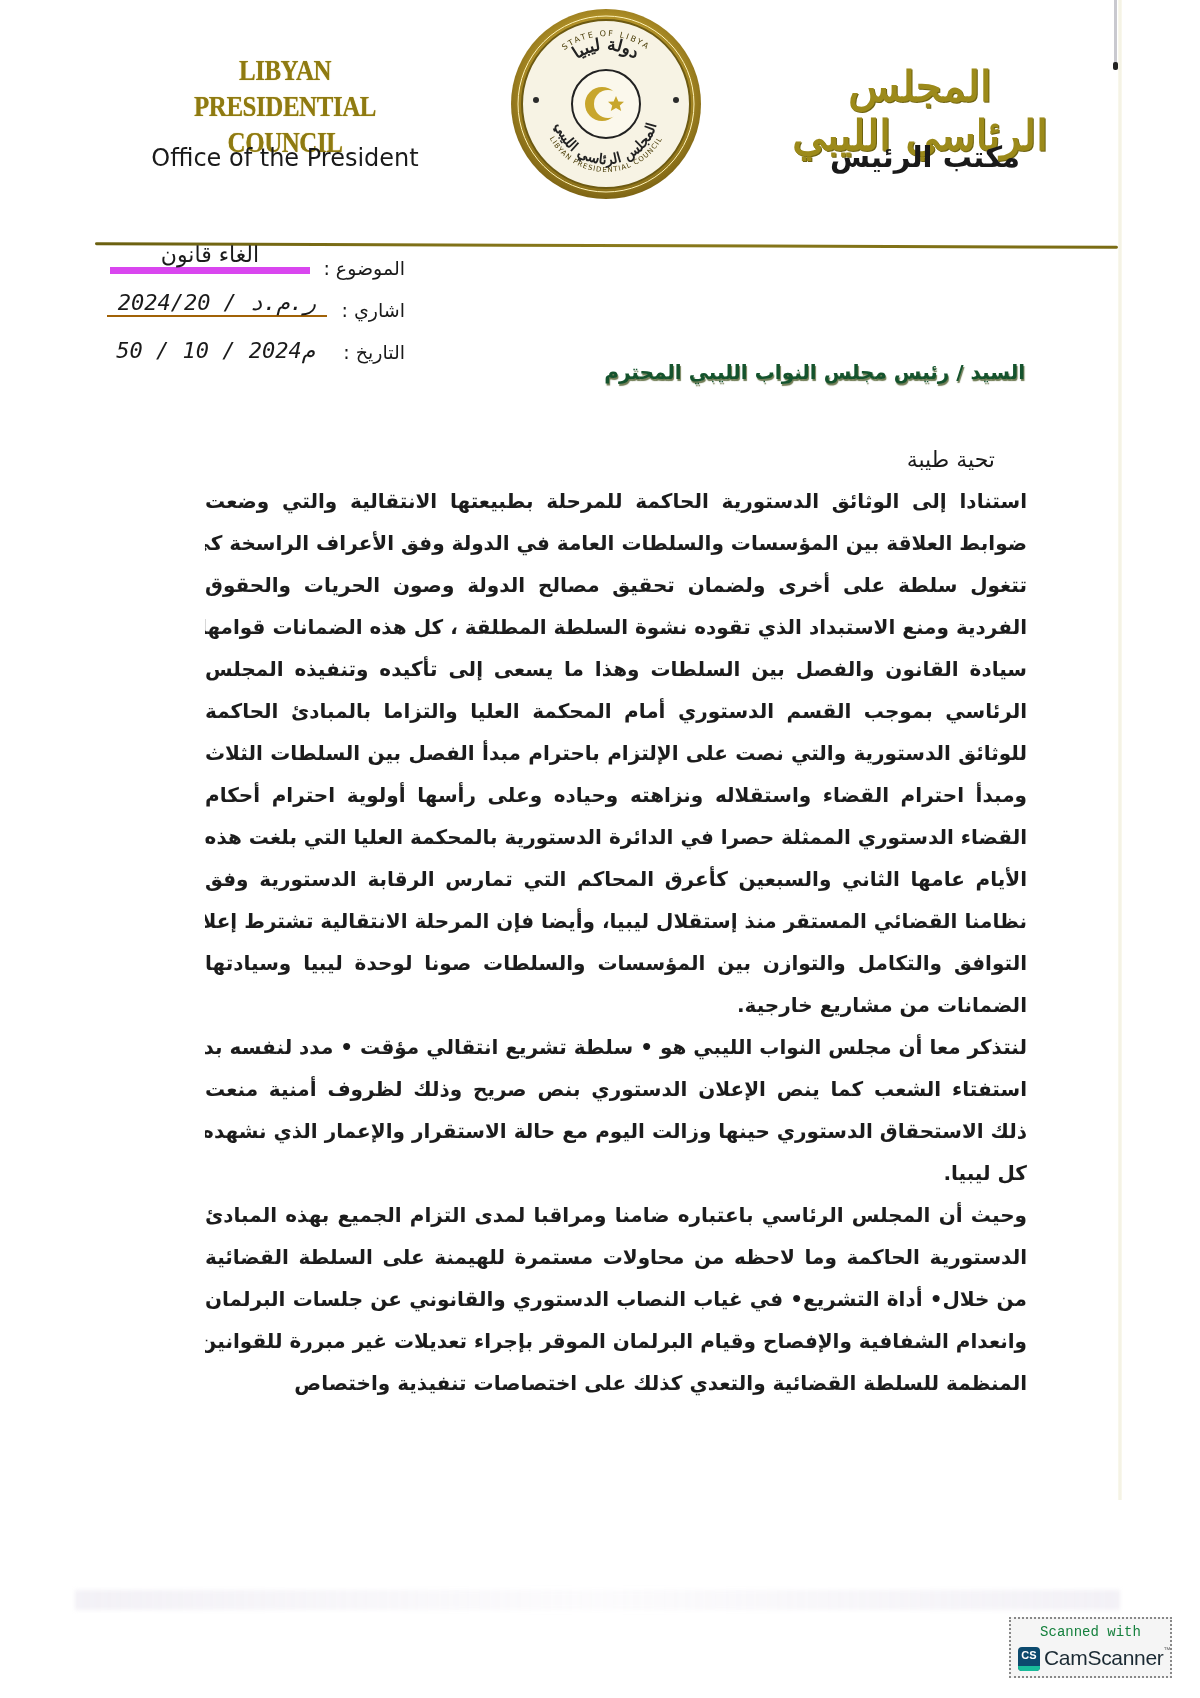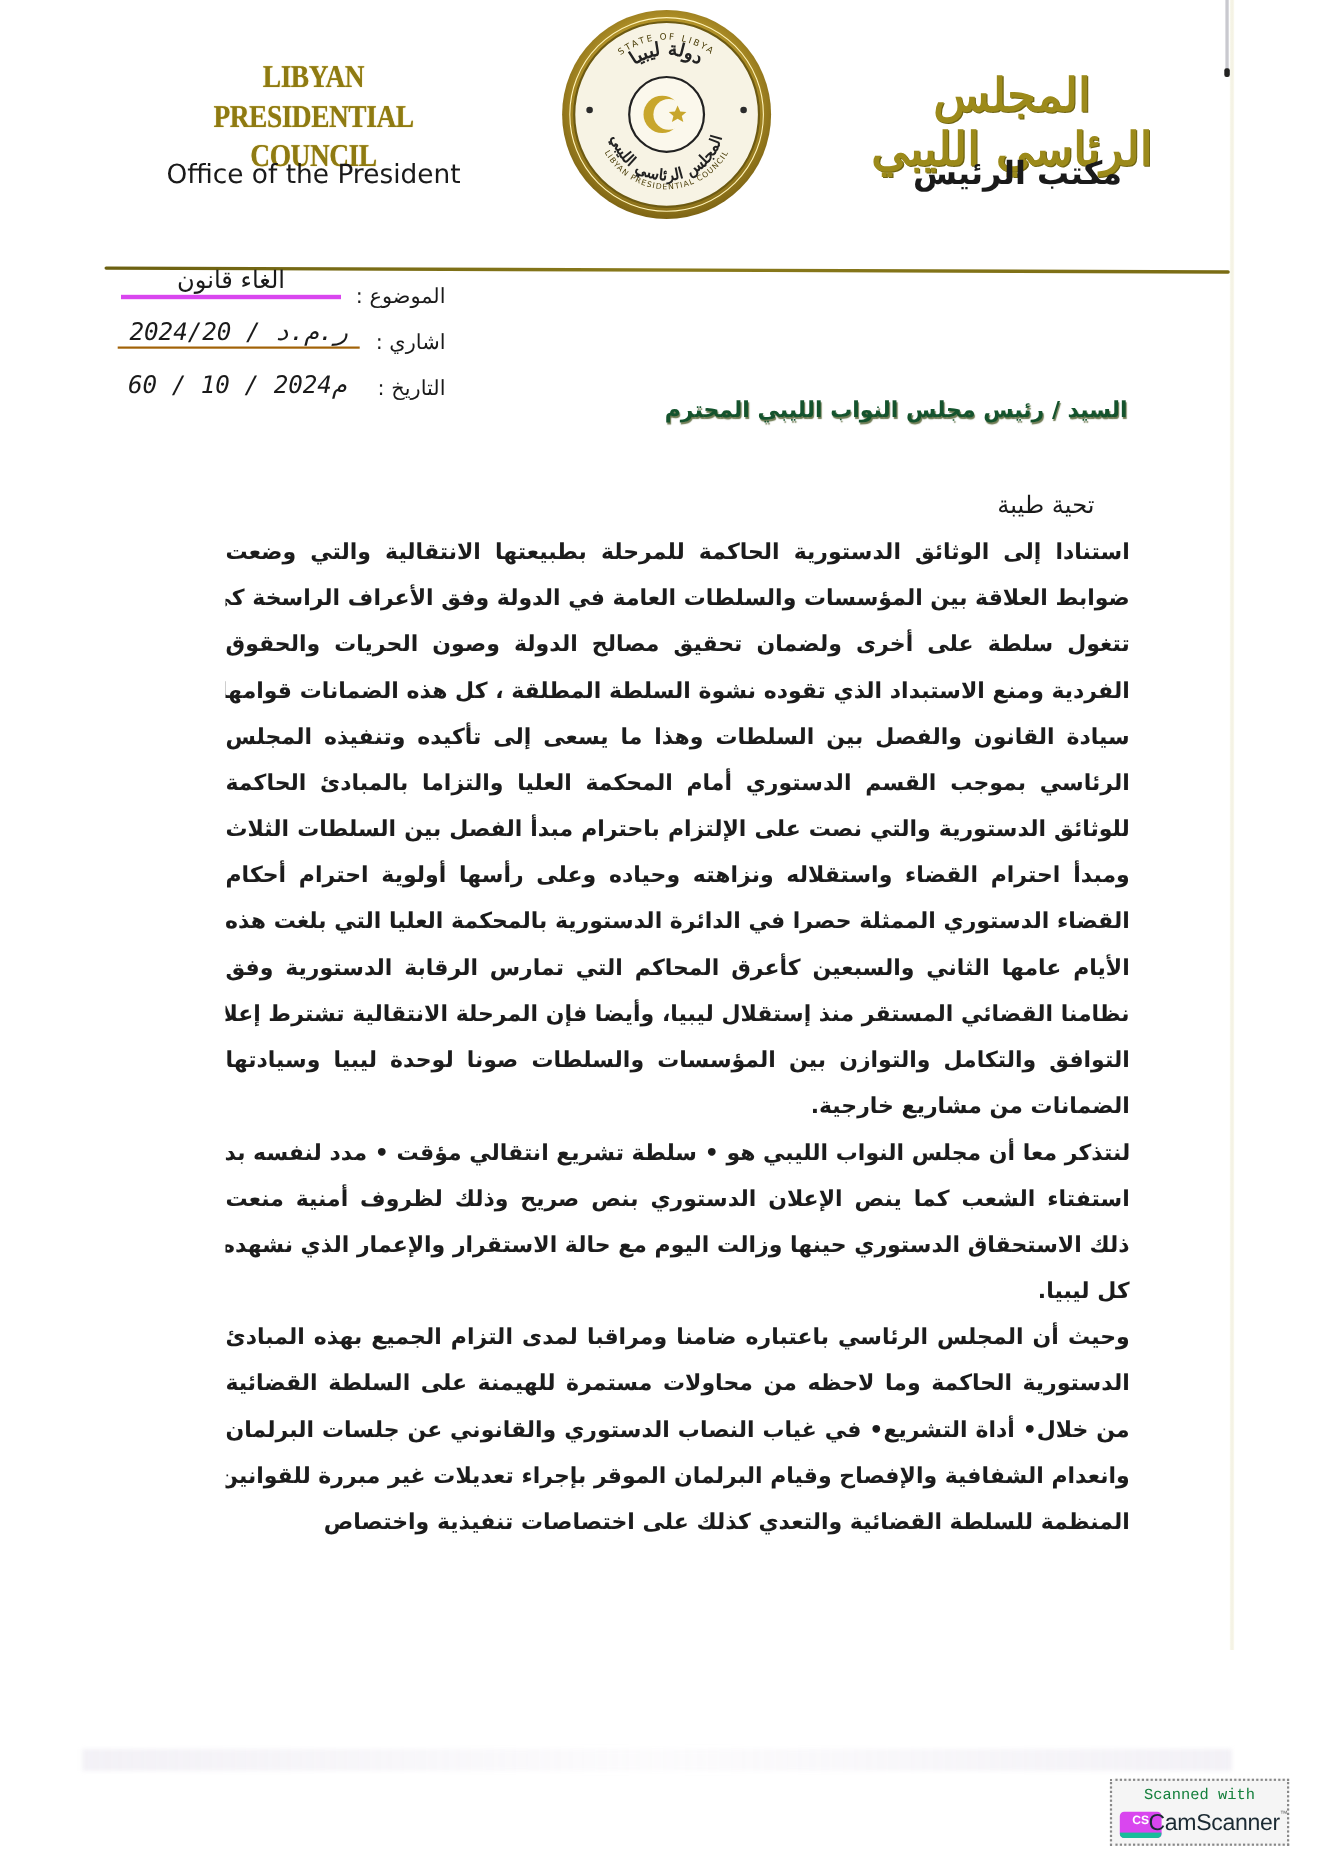--- a/index.html
+++ b/index.html
@@ -43,21 +43,21 @@
 
   
   .meta-row { position: absolute; direction: rtl; font-size: 20px; color: #1a1a1a; }
   .meta-label { font-family: "DejaVu Sans", sans-serif; font-size: 19px; }
   .meta-value {
     font-family: "DejaVu Sans Mono", monospace; font-style: italic; font-size: 22px; color: #1a1a1a;
   }
   .meta-subject { left: 100px; top: 256px; width: 305px; }
   .meta-subject .meta-value {
     position: absolute; right: 95px; top: -14px; width: 200px; text-align: center;
-    border-bottom: 4px solid #d946ef; font-style: normal; font-family: "DejaVu Serif", serif;
+    border-bottom: 7px solid #d946ef; font-style: normal; font-family: "DejaVu Serif", serif;
   }
   .meta-ref { left: 100px; top: 298px; width: 305px; }
   .meta-ref .meta-value {
     position: absolute; right: 78px; top: -8px; width: 220px; text-align: center;
     border-bottom: 2px solid #a16207; direction: ltr;
   }
   .meta-date { left: 100px; top: 340px; width: 305px; }
   .meta-date .meta-value { position: absolute; right: 90px; top: -2px; direction: ltr; letter-spacing: 2px; }
 
   .salutation {
@@ -87,22 +87,22 @@
   
   .badge {
     position: absolute; left: 1009px; top: 1617px; width: 163px; height: 61px;
     border: 2px dotted #888; background: #f5f5f5; box-sizing: border-box;
   }
   .badge-top {
     position: absolute; left: 0; top: 5px; width: 100%; text-align: center;
     font-family: Liberation Mono, monospace; font-size: 14px; color: #15803d;
   }
   .badge-logo {
-    position: absolute; left: 7px; top: 28px; width: 38px; height: 24px; border-radius: 4px;
-    background: #d946ef; overflow: hidden;
+    position: absolute; left: 7px; top: 28px; width: 22px; height: 24px; border-radius: 4px;
+    background: #0c4a6e; overflow: hidden;
   }
   .badge-logo span {
     position: absolute; left: 0; top: 2px; width: 100%; text-align: center; color: #fff;
     font-family: "Liberation Sans", sans-serif; font-weight: bold; font-size: 11px;
   }
   .badge-logo i { position: absolute; left: 0; bottom: 0; width: 100%; height: 5px; background: #19bc9b; }
   .badge-name {
     position: absolute; left: 33px; top: 27px; font-family: "Liberation Sans", sans-serif;
     font-size: 21px; color: #1b2a33; letter-spacing: -0.3px;
   }
@@ -168,21 +168,21 @@
   <div class="meta-row meta-subject">
     <span class="meta-label">الموضوع :</span>
     <span class="meta-value">الغاء قانون</span>
   </div>
   <div class="meta-row meta-ref">
     <span class="meta-label">اشاري :</span>
     <span class="meta-value">2024/20 / ر.م.د</span>
   </div>
   <div class="meta-row meta-date">
     <span class="meta-label">التاريخ :</span>
-    <span class="meta-value">60 / 10 / 2024م</span>
+    <span class="meta-value">50 / 10 / 2024م</span>
   </div>
 </section>
 
 <div class="salutation">السيد / رئيس مجلس النواب الليبي المحترم</div>
 <div class="greeting">تحية طيبة</div>
 
 <article class="body-text" id="body-text" style="top: 480px;">
     <span class="body-line">استنادا إلى الوثائق الدستورية الحاكمة للمرحلة بطبيعتها الانتقالية والتي وضعت</span>
     <span class="body-line">ضوابط العلاقة بين المؤسسات والسلطات العامة في الدولة وفق الأعراف الراسخة كي لا</span>
     <span class="body-line">تتغول سلطة على أخرى ولضمان تحقيق مصالح الدولة وصون الحريات والحقوق</span>

